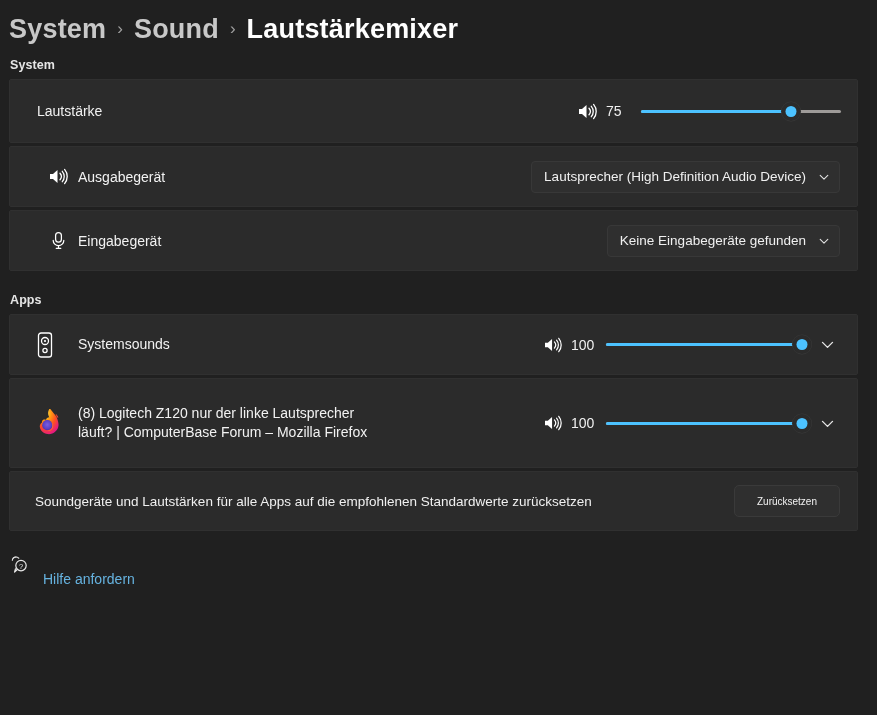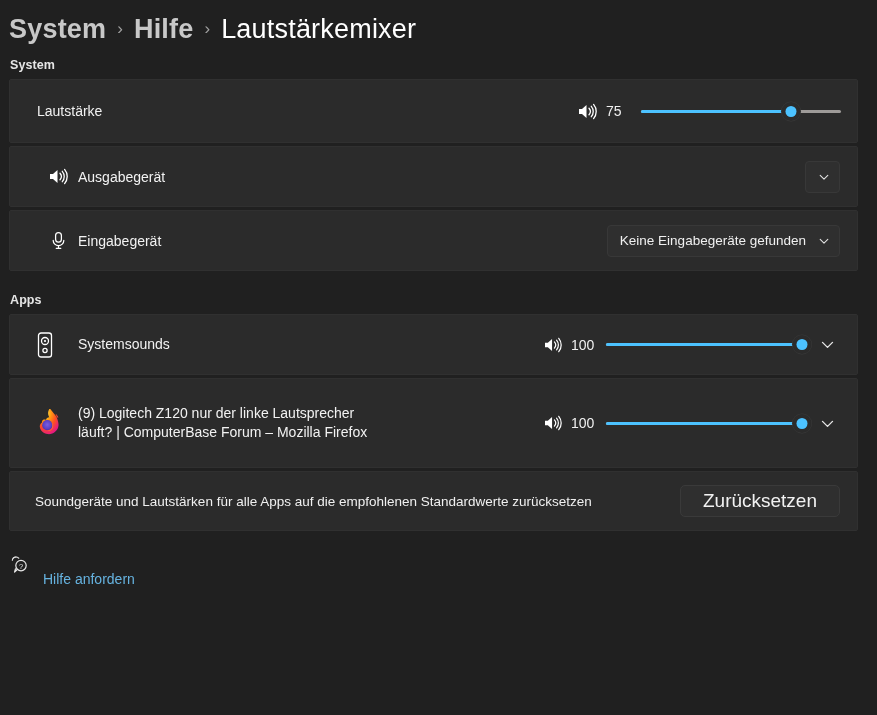--- a/index.html
+++ b/index.html
@@ -26,21 +26,21 @@
     box-sizing: border-box;
   }
   .crumb {
     font-size: 27px;
     color: #c8c8c8;
     letter-spacing: 0.2px;
     line-height: 1;
   }
   .crumb.current {
     color: #ffffff;
-    font-weight: 400;
+    font-weight: 700;
   }
   .crumb.link { cursor: pointer; font-weight: 600; }
   .crumb-sep {
     font-size: 17px;
     color: #a0a0a0;
     margin: 0 11px;
     line-height: 1;
     position: relative;
     top: -1px;
   }
@@ -202,21 +202,21 @@
   
   .reset-text {
     font-size: 13.5px;
     color: #f0f0f0;
   }
   .reset-btn {
     background: #2f2f2f;
     border: 1px solid #3a3a3a;
     border-radius: 5px;
     color: #f2f2f2;
-    font-size: 19px;
+    font-size: 10px;
     font-family: "Liberation Sans", sans-serif;
     height: 32px;
     padding: 0 22px;
     cursor: pointer;
   }
 
   
   .footer { margin: 19px 0 0 10px; }
   .flink {
     display: flex;
@@ -237,21 +237,21 @@
     margin-left: 3px;
     margin-top: 28px;
   }
 </style>
 </head>
 <body>
 
 <div class="breadcrumb">
   <span class="crumb link">System</span>
   <span class="crumb-sep">›</span>
-  <span class="crumb link">Hilfe</span>
+  <span class="crumb link">Sound</span>
   <span class="crumb-sep">›</span>
   <span class="crumb current">Lautstärkemixer</span>
 </div>
 
 <div class="section-header">System</div>
 
 <div class="cards">
 
   <div class="card volume-card">
     <span class="row-label indent">Lautstärke</span>
@@ -279,20 +279,21 @@
       <svg width="19" height="17" viewBox="0 0 19 17">
         <path d="M1 6 h3 L8.5 2 v13 L4 11 H1 z" fill="#ffffff"></path>
         <path d="M11 5.2 a5 5 0 0 1 0 6.6" stroke="#ffffff" stroke-width="1.3" fill="none" stroke-linecap="round"></path>
         <path d="M13.3 3.3 a8 8 0 0 1 0 10.4" stroke="#ffffff" stroke-width="1.3" fill="none" stroke-linecap="round"></path>
         <path d="M15.6 1.4 a11 11 0 0 1 0 14.2" stroke="#ffffff" stroke-width="1.3" fill="none" stroke-linecap="round"></path>
       </svg>
     </span>
     <span class="row-label">Ausgabegerät</span>
     <span class="spacer"></span>
     <div class="dropdown">
+      <span class="dd-text">Lautsprecher (High Definition Audio Device)</span>
       <span class="chev">
         <svg width="12" height="12" viewBox="0 0 12 12">
           <path d="M2.2 4.3 L6 8.1 L9.8 4.3" stroke="#e0e0e0" stroke-width="1.1" fill="none" stroke-linecap="round" stroke-linejoin="round"></path>
         </svg>
       </span>
     </div>
   </div>
 
   <div class="card device-card">
     <span class="icon icon-cell">
@@ -368,21 +369,21 @@
             <stop offset="0%" stop-color="#7b5ee0"></stop>
             <stop offset="70%" stop-color="#5b3fc4"></stop>
             <stop offset="100%" stop-color="#3a2aa0"></stop>
           </radialGradient>
         </defs>
         <path d="M24.4 8.4c-.6-1.5-1.9-3.1-2.9-3.6.8 1.6 1.3 3.2 1.5 4.4v.1c-1.7-4.2-4.5-5.9-6.8-9.5-.1-.2-.2-.3-.3-.5l-.2-.3-.1.2v.1c-2.6 4.6-1.2 7.4-.3 9-1.4-.1-3 .7-3.3 2.6-.8-.6-2-.6-2.8-.1-1 .6-1.5 1.8-1.3 3-1.4.7-2.2 2.2-2.1 3.8.2 3.9 3.6 7.1 7.9 7.5 5.6.5 10.4-3.3 10.8-8.5.2-2.8-.6-5.4-1.8-8.2z" fill="url(#ffFlame)"></path>
         <circle cx="13.3" cy="16.2" r="5.1" fill="url(#ffCore)"></circle>
         <path d="M17.6 13.6c1.4 1.3 2 3.4 1.2 5.3-1 2.4-3.7 3.6-6.1 2.9 2.3.3 4.6-1 5.4-3.3.5-1.6.2-3.4-.5-4.9z" fill="#ff7139" opacity="0.85"></path>
       </svg>
     </span>
-    <span class="app-name">(9) Logitech Z120 nur der linke Lautsprecher läuft? | ComputerBase Forum – Mozilla Firefox</span>
+    <span class="app-name">(8) Logitech Z120 nur der linke Lautsprecher läuft? | ComputerBase Forum – Mozilla Firefox</span>
     <span class="spacer"></span>
     <div class="slider-group">
       <span class="icon vol-icon">
         <svg width="18" height="16" viewBox="0 0 19 17">
           <path d="M1 6 h3 L8.5 2 v13 L4 11 H1 z" fill="#ffffff"></path>
           <path d="M11 5.2 a5 5 0 0 1 0 6.6" stroke="#ffffff" stroke-width="1.3" fill="none" stroke-linecap="round"></path>
           <path d="M13.3 3.3 a8 8 0 0 1 0 10.4" stroke="#ffffff" stroke-width="1.3" fill="none" stroke-linecap="round"></path>
           <path d="M15.6 1.4 a11 11 0 0 1 0 14.2" stroke="#ffffff" stroke-width="1.3" fill="none" stroke-linecap="round"></path>
         </svg>
       </span>

